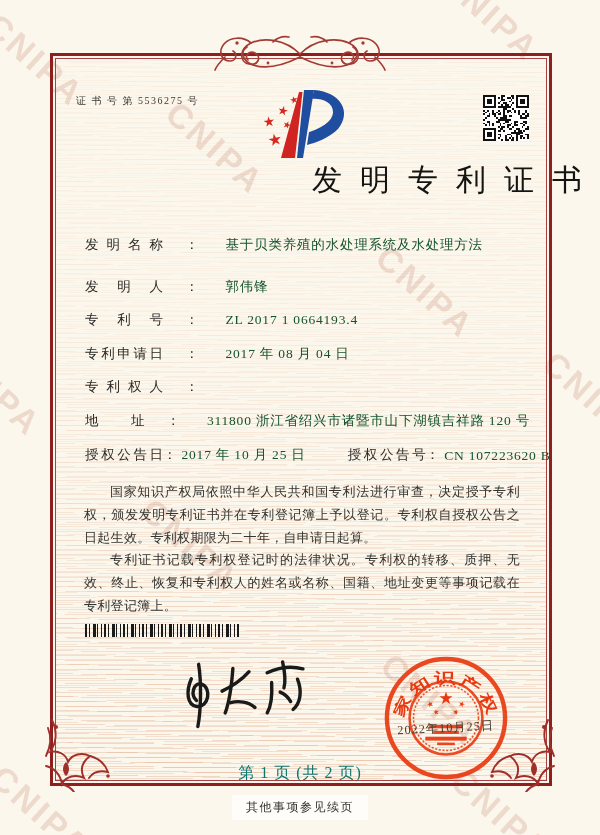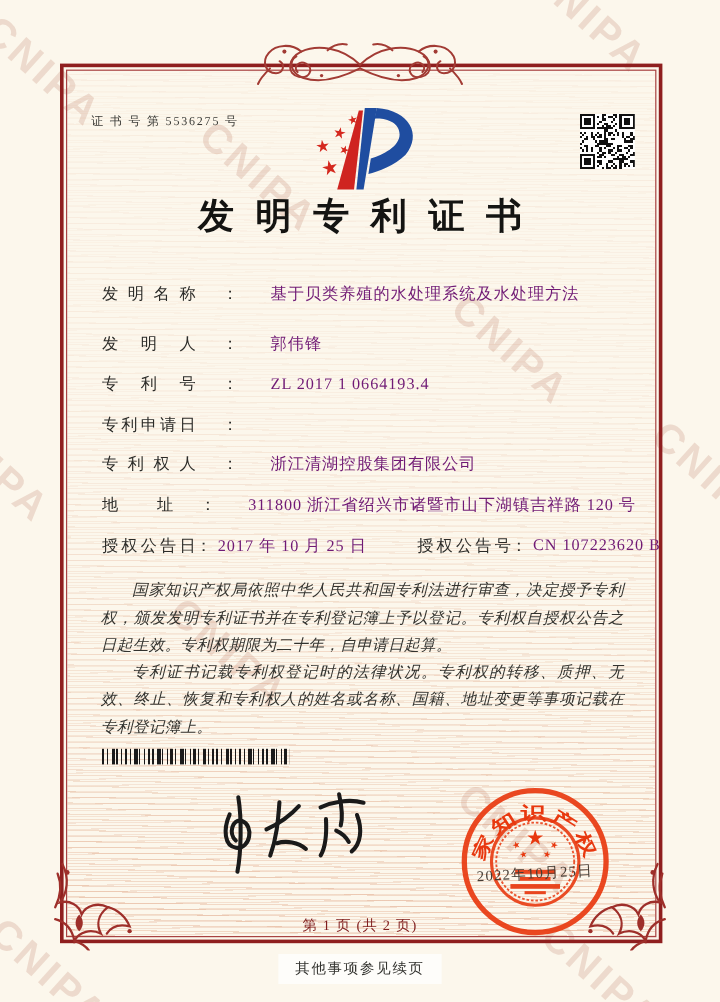--- a/index.html
+++ b/index.html
@@ -38,53 +38,53 @@
   .ornament-top{position:absolute; left:213px; top:30px; width:174px; height:44px; z-index:2;}
   .ornament-corner{position:absolute; width:72px; height:74px; z-index:2;}
   .ornament-corner.bl{left:42px; top:718px;}
   .ornament-corner.br{left:486px; top:718px; transform:scaleX(-1);}
   
   .cert-no{position:absolute; left:76px; top:94px; z-index:3; font-size:10px; letter-spacing:1.5px; color:#3a3a36;}
   .logo{position:absolute; left:253px; top:86px; z-index:3;}
   .qr{position:absolute; left:483px; top:95px; width:46px; height:46px; z-index:3;}
   .title{
     position:absolute; left:0; right:0; top:160px; z-index:3;
-    text-align:center; font-size:30px; font-weight:bold;
+    text-align:right; font-size:30px; font-weight:normal;
     letter-spacing:18px; text-indent:18px; color:#141412;
   }
   .fields{position:absolute; left:85px; top:236px; width:445px; z-index:3;}
   .frow{display:flex; align-items:baseline; height:33.6px;gap:22px;}
   .frow.first{margin-bottom:8px;}
-  .fgroup{display:flex; align-items:flex-start;}
+  .fgroup{display:flex; align-items:flex-end;}
   .fgroup.second{margin-left:20px;}
   .flabel{
     display:inline-block; width:78px; font-size:13.5px; color:#2b2b28;
     text-align:justify; text-align-last:justify;
   }
   .fcolon{font-size:13.5px; margin-right:5px;}
-  .fvalue{font-size:13.5px; letter-spacing:0.8px; color:#701a75; white-space:nowrap;}
+  .fvalue{font-size:13.5px; letter-spacing:0.8px; color:#14532d; white-space:nowrap;}
   .body-text{position:absolute; left:84px; top:481px; width:436px; z-index:3;}
   .body-text p{
     margin:0; text-indent:2em; font-size:13px; line-height:1.75;
-    letter-spacing:0.3px; color:#33332f; text-align:justify;font-style:italic;
+    letter-spacing:0.3px; color:#33332f; text-align:justify;
   }
   .barcode{
     position:absolute; left:85px; top:624px; width:156px; height:13px; z-index:3;
     background:repeating-linear-gradient(90deg,
       #1a1a1a 0 2px, transparent 2px 4px,
       #1a1a1a 4px 5px, transparent 5px 8px,
       #1a1a1a 8px 11px, transparent 11px 12px,
       #1a1a1a 12px 13px, transparent 13px 16px,
       #1a1a1a 16px 17px, transparent 17px 19px);
   }
   .director{position:absolute; left:86px; top:671px; z-index:3; font-size:13.5px; letter-spacing:3px; color:#222;}
   .director div{margin-bottom:9px;}
   .signature{position:absolute; left:172px; top:650px; z-index:3;}
   .seal{position:absolute; left:382px; top:654px; z-index:4;}
-  .page-num{position:absolute; left:0; right:0; top:763px; z-index:3; text-align:center; font-size:12px; letter-spacing:1px; color:#7f1d1d;}
+  .page-num{position:absolute; left:0; right:0; top:763px; z-index:3; text-align:center; font-size:16px; letter-spacing:1px; color:#0f766e;}
   .footer-note-wrap{position:absolute; left:0; right:0; top:795px; z-index:3; text-align:center;}
   .footer-note{
     display:inline-block; background:#fefdfa; padding:4px 14px;
     font-size:12px; letter-spacing:1.5px; color:#33332f;
   }
 </style>
 </head>
 <body>
 
 <div class="page">
@@ -367,25 +367,25 @@
       <span class="fvalue">郭伟锋</span>
     </div>
     <div class="frow">
       <span class="flabel">专利号</span>
         <span class="fcolon">：</span>
       <span class="fvalue">ZL 2017 1 0664193.4</span>
     </div>
     <div class="frow">
       <span class="flabel">专利申请日</span>
         <span class="fcolon">：</span>
+      <span class="fvalue">2017 年 08 月 04 日</span>
     </div>
     <div class="frow">
       <span class="flabel">专利权人</span>
         <span class="fcolon">：</span>
-      <span class="fvalue">浙江清湖控股集团有限公司</span>
     </div>
     <div class="frow">
       <span class="flabel">地址</span>
         <span class="fcolon">：</span>
       <span class="fvalue">311800 浙江省绍兴市诸暨市山下湖镇吉祥路 120 号</span>
     </div>
     <div class="frow">
       <span class="fgroup">
         <span class="flabel">授权公告日</span>
           <span class="fcolon">：</span>

